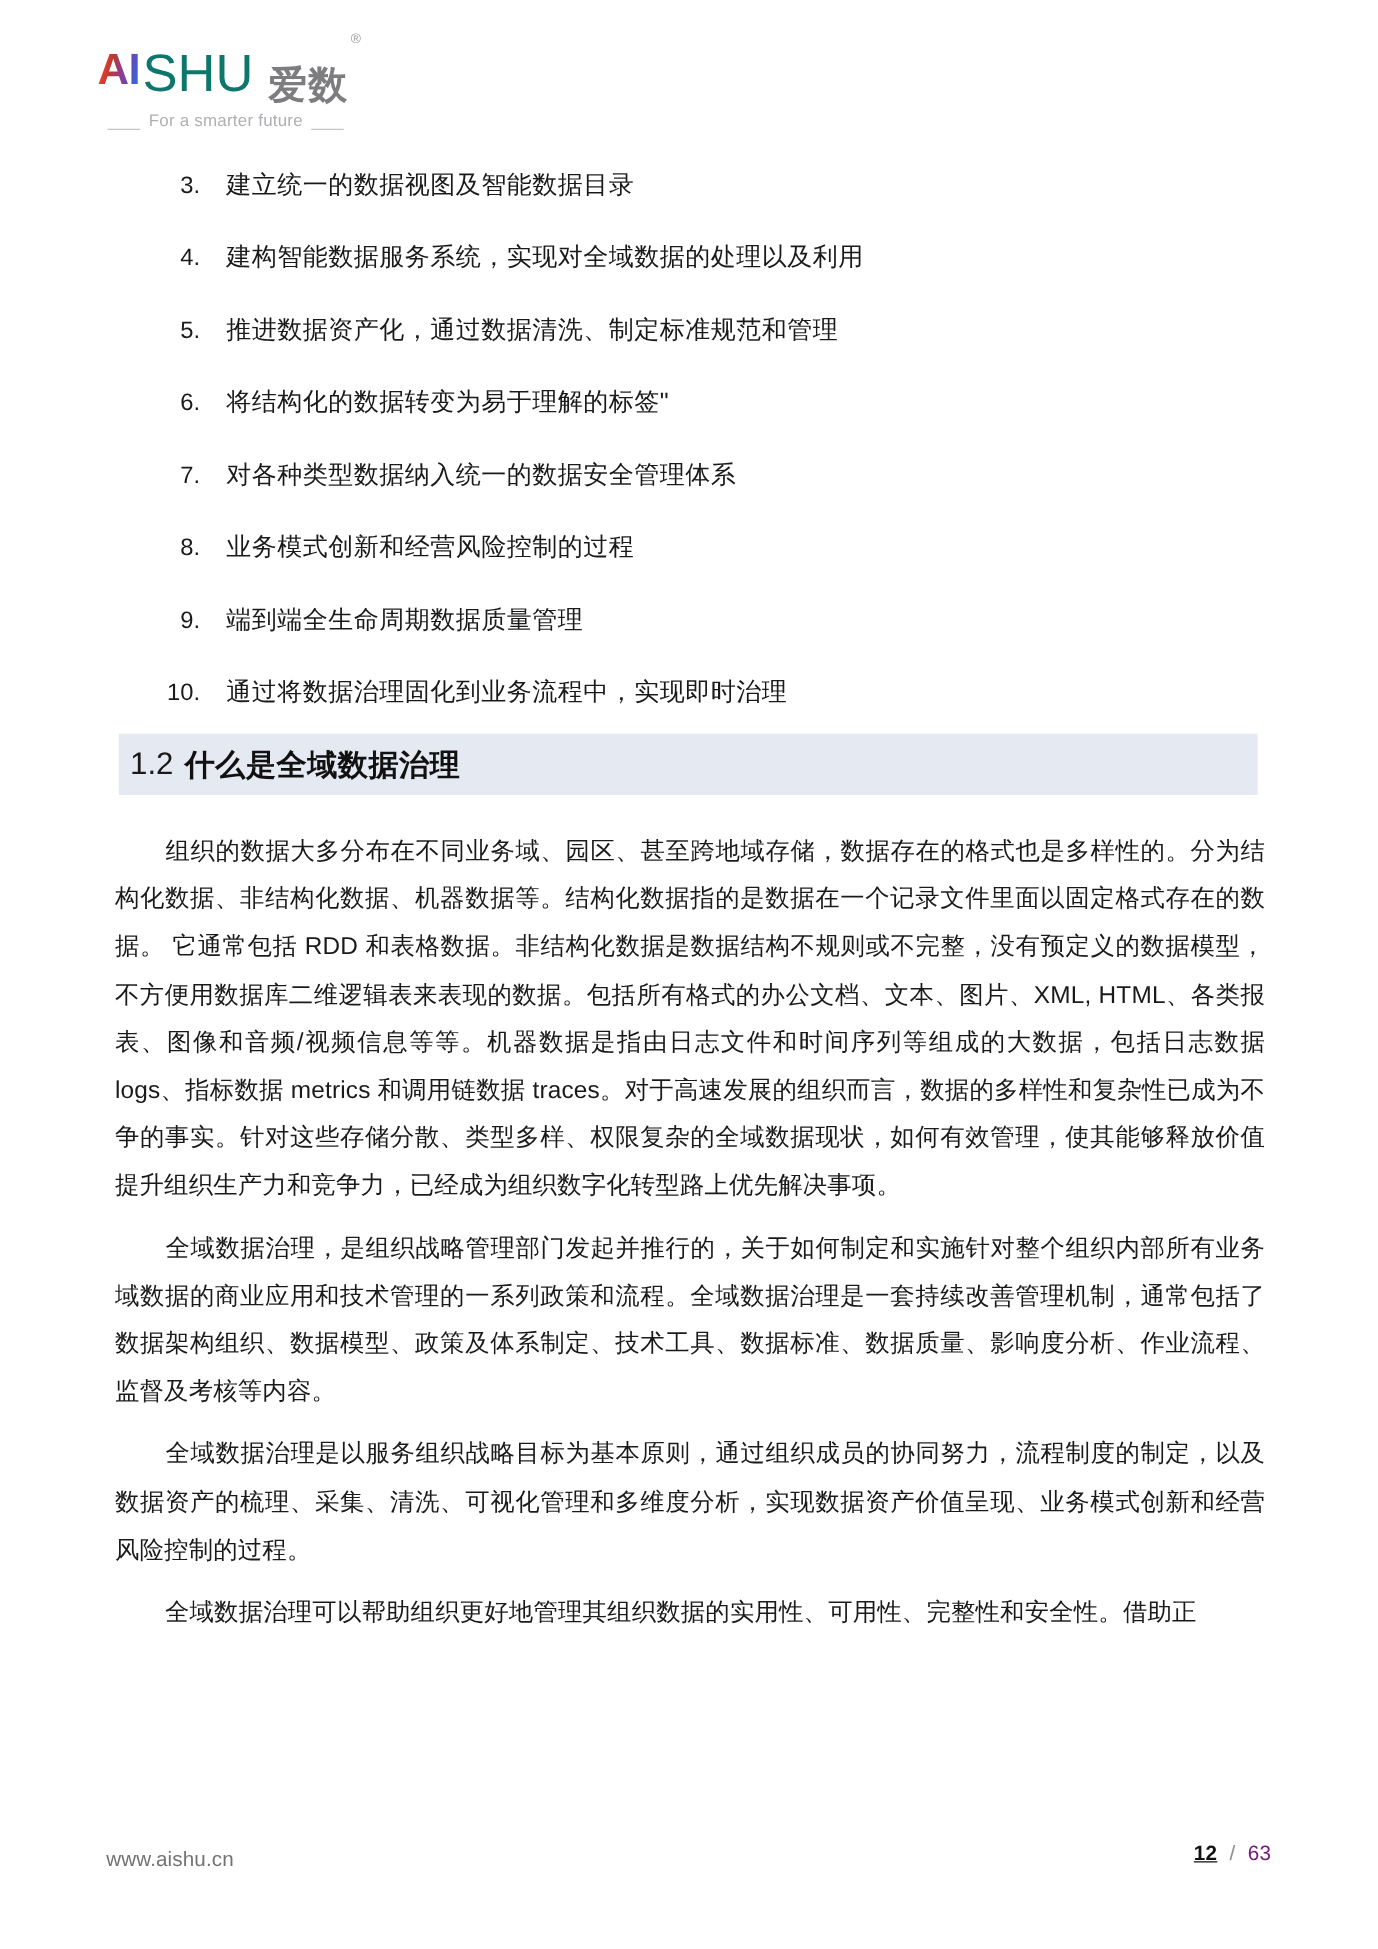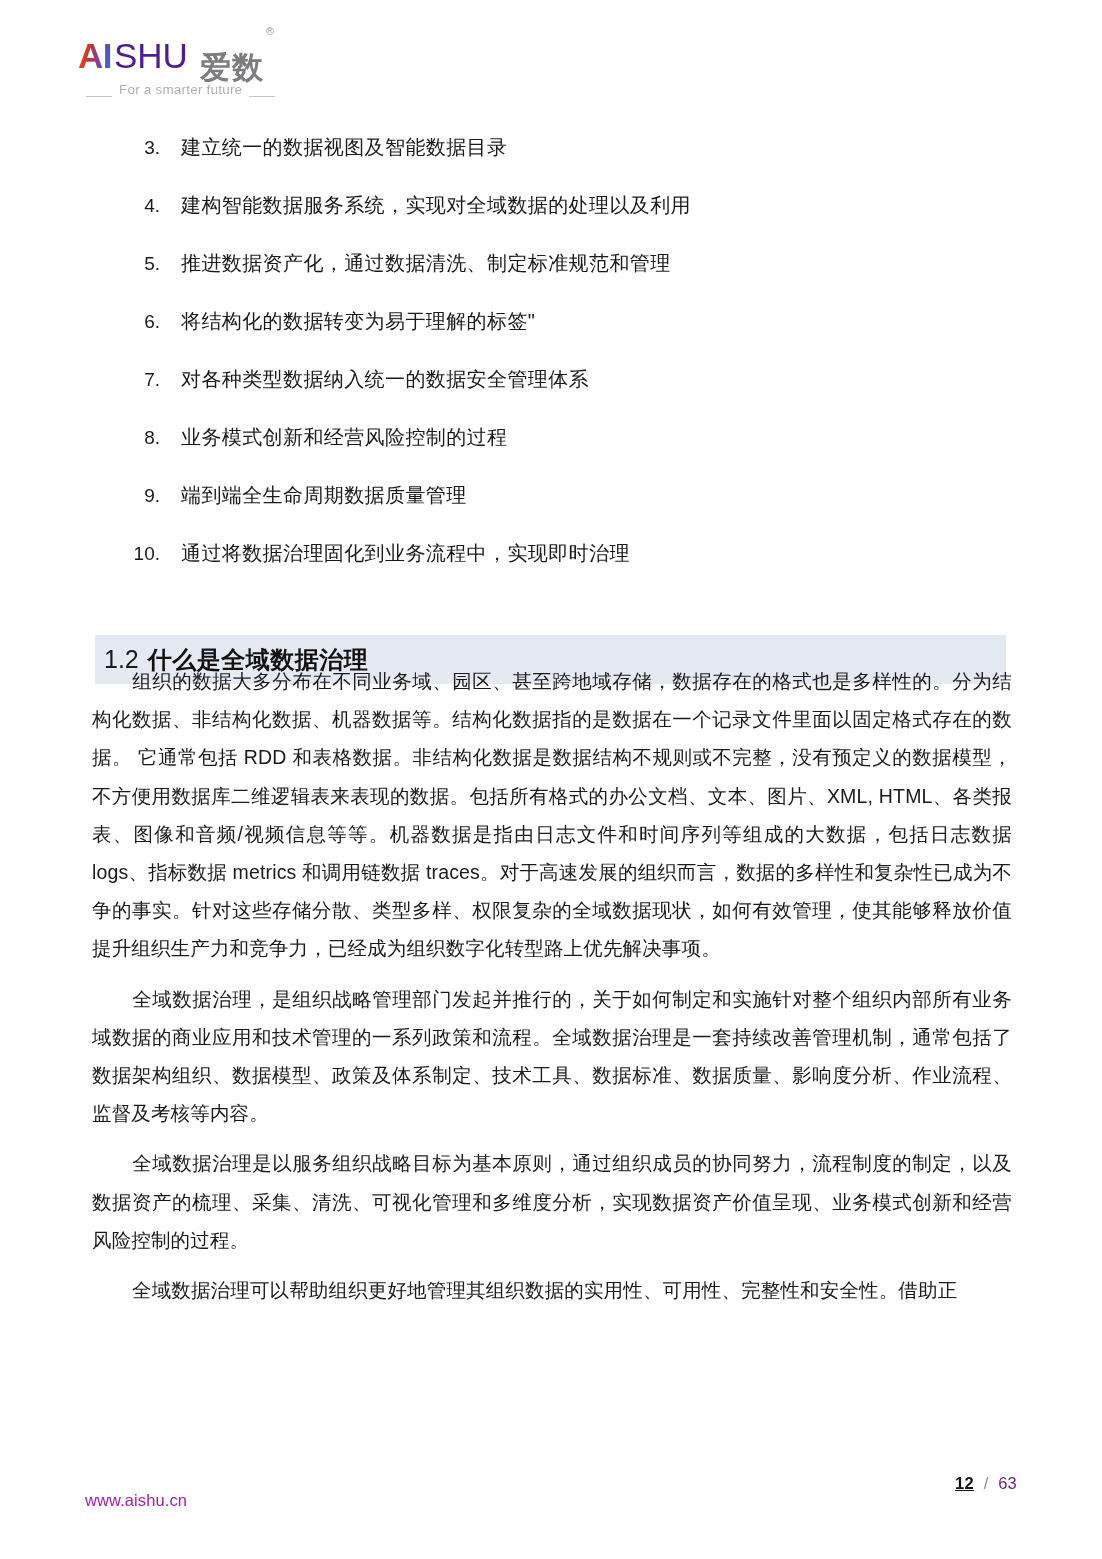--- a/index.html
+++ b/index.html
@@ -37,23 +37,23 @@
     font-size: 35px;
     font-weight: bold;
     letter-spacing: -0.5px;
     background: linear-gradient(100deg, #e8352e 0%, #e0402f 18%, #c0392f 34%, #8e3d8e 55%, #6a46b5 72%, #3f63d8 88%, #2f6fe0 100%);
     -webkit-background-clip: text;
     background-clip: text;
     color: transparent;
     -webkit-text-fill-color: transparent;
   }
   .logo-shu {
-    font-size: 35px;
+    font-size: 42px;
     font-weight: 400;
-    color: #4c1d95;
+    color: #0f766e;
     letter-spacing: 0px;
     margin-left: 2px;
   }
   .logo-cn {
     font-size: 31px;
     font-weight: bold;
     color: #7d7d80;
     margin-left: 12px;
     letter-spacing: 1px;
     position: relative;
@@ -119,21 +119,20 @@
     position: absolute;
     left: 95px;
     top: 587px;
     width: 911px;
     height: 49px;
     background: #e5e9f1;
     display: flex;
     align-items: center;
     box-sizing: border-box;
     padding-left: 9px;
-    margin-top: 48px;
   }
   .heading-num {
     font-size: 25px;
     font-weight: 400;
     color: #1a1a1a;
     letter-spacing: 0px;
   }
   .heading-title {
     font-size: 24px;
     font-weight: bold;
@@ -166,23 +165,23 @@
   .footer {
     position: absolute;
     left: 0;
     bottom: 0;
     width: 1102px;
     height: 120px;
   }
   .footer-url {
     position: absolute;
     left: 85px;
-    top: 52px;
+    top: 40px;
     font-size: 16.5px;
-    color: #a21caf;
+    color: #737373;
     letter-spacing: 0.1px;
   }
   .footer-pages {
     position: absolute;
     right: 85px;
     top: 35px;
     font-size: 16.5px;
     letter-spacing: 0.2px;
     white-space: nowrap;
   }

